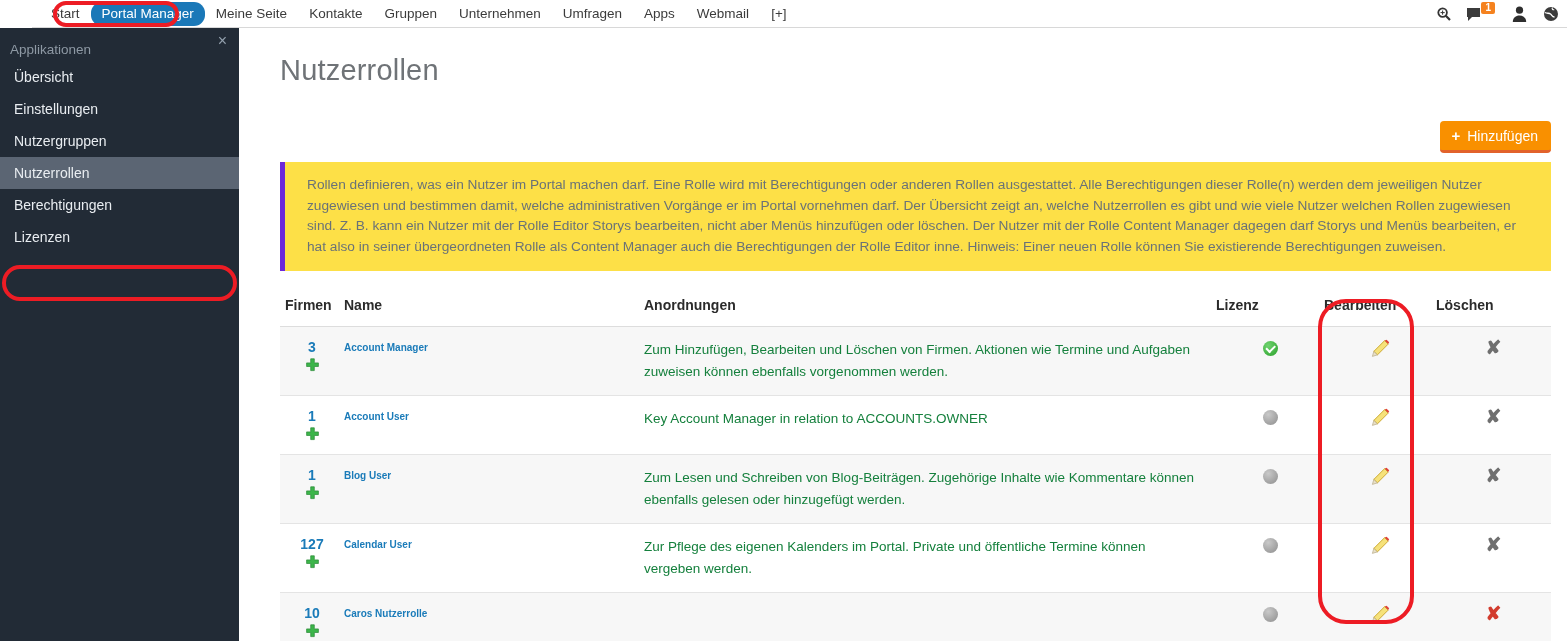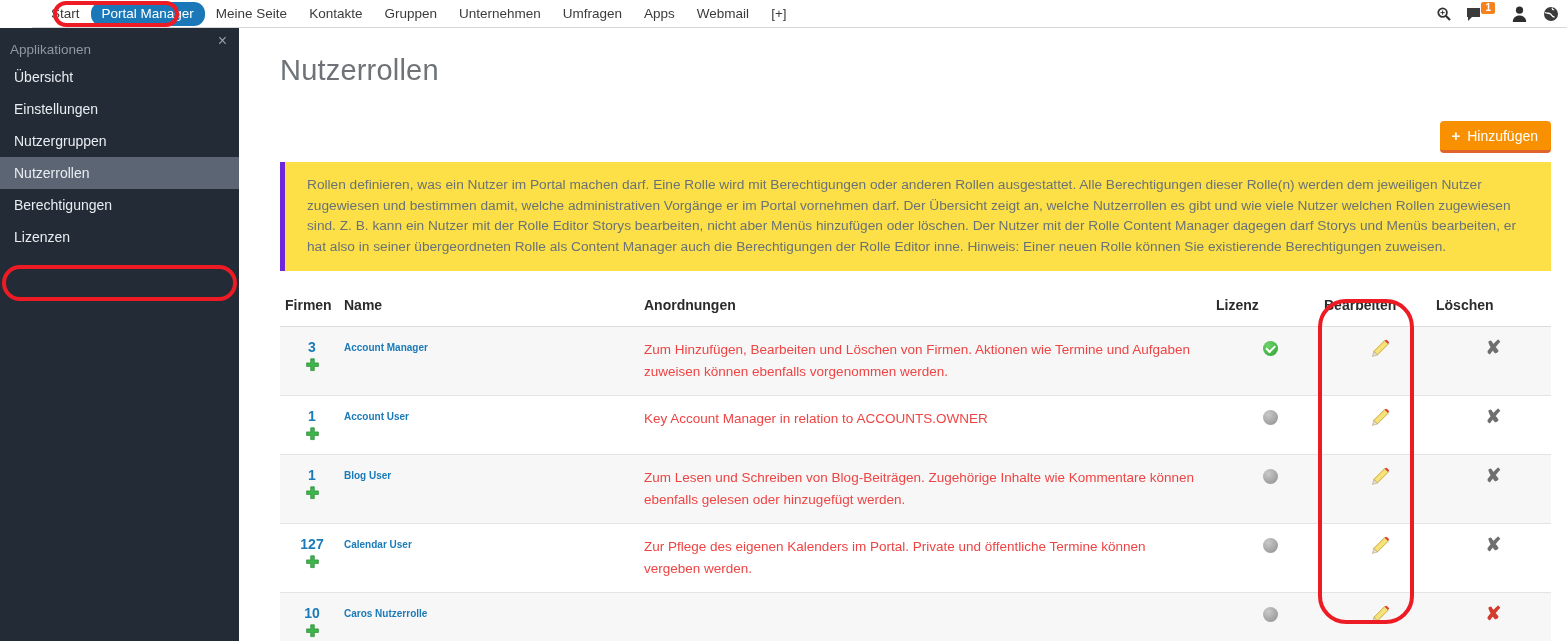--- a/index.html
+++ b/index.html
@@ -172,21 +172,21 @@
     display: block; line-height: 16px;
   }
   .plus-icon {
     display: block; margin: 3px auto 0; width: 15px; height: 15px;
     cursor: pointer;
   }
   .role-link {
     color: #1a7bb9; font-weight: bold; font-size: 10px;
     text-decoration: none; cursor: pointer;
   }
-  .desc { line-height: 22px; font-size: 13.5px; color: #ef4444; padding-right: 18px; }
+  .desc { line-height: 22px; font-size: 13.5px; color: #15803d; padding-right: 18px; }
 
   .lic-on, .lic-off {
     display: inline-block; width: 15px; height: 15px; border-radius: 50%;
     margin-top: 2px;
   }
   .lic-on  { background: radial-gradient(circle at 35% 30%, #6fd36f, #2aa02a); position: relative; }
   .lic-on::after {
     content: ""; position: absolute; left: 3px; top: 4px;
     width: 7px; height: 3.5px;
     border-left: 2px solid #fff; border-bottom: 2px solid #fff;

